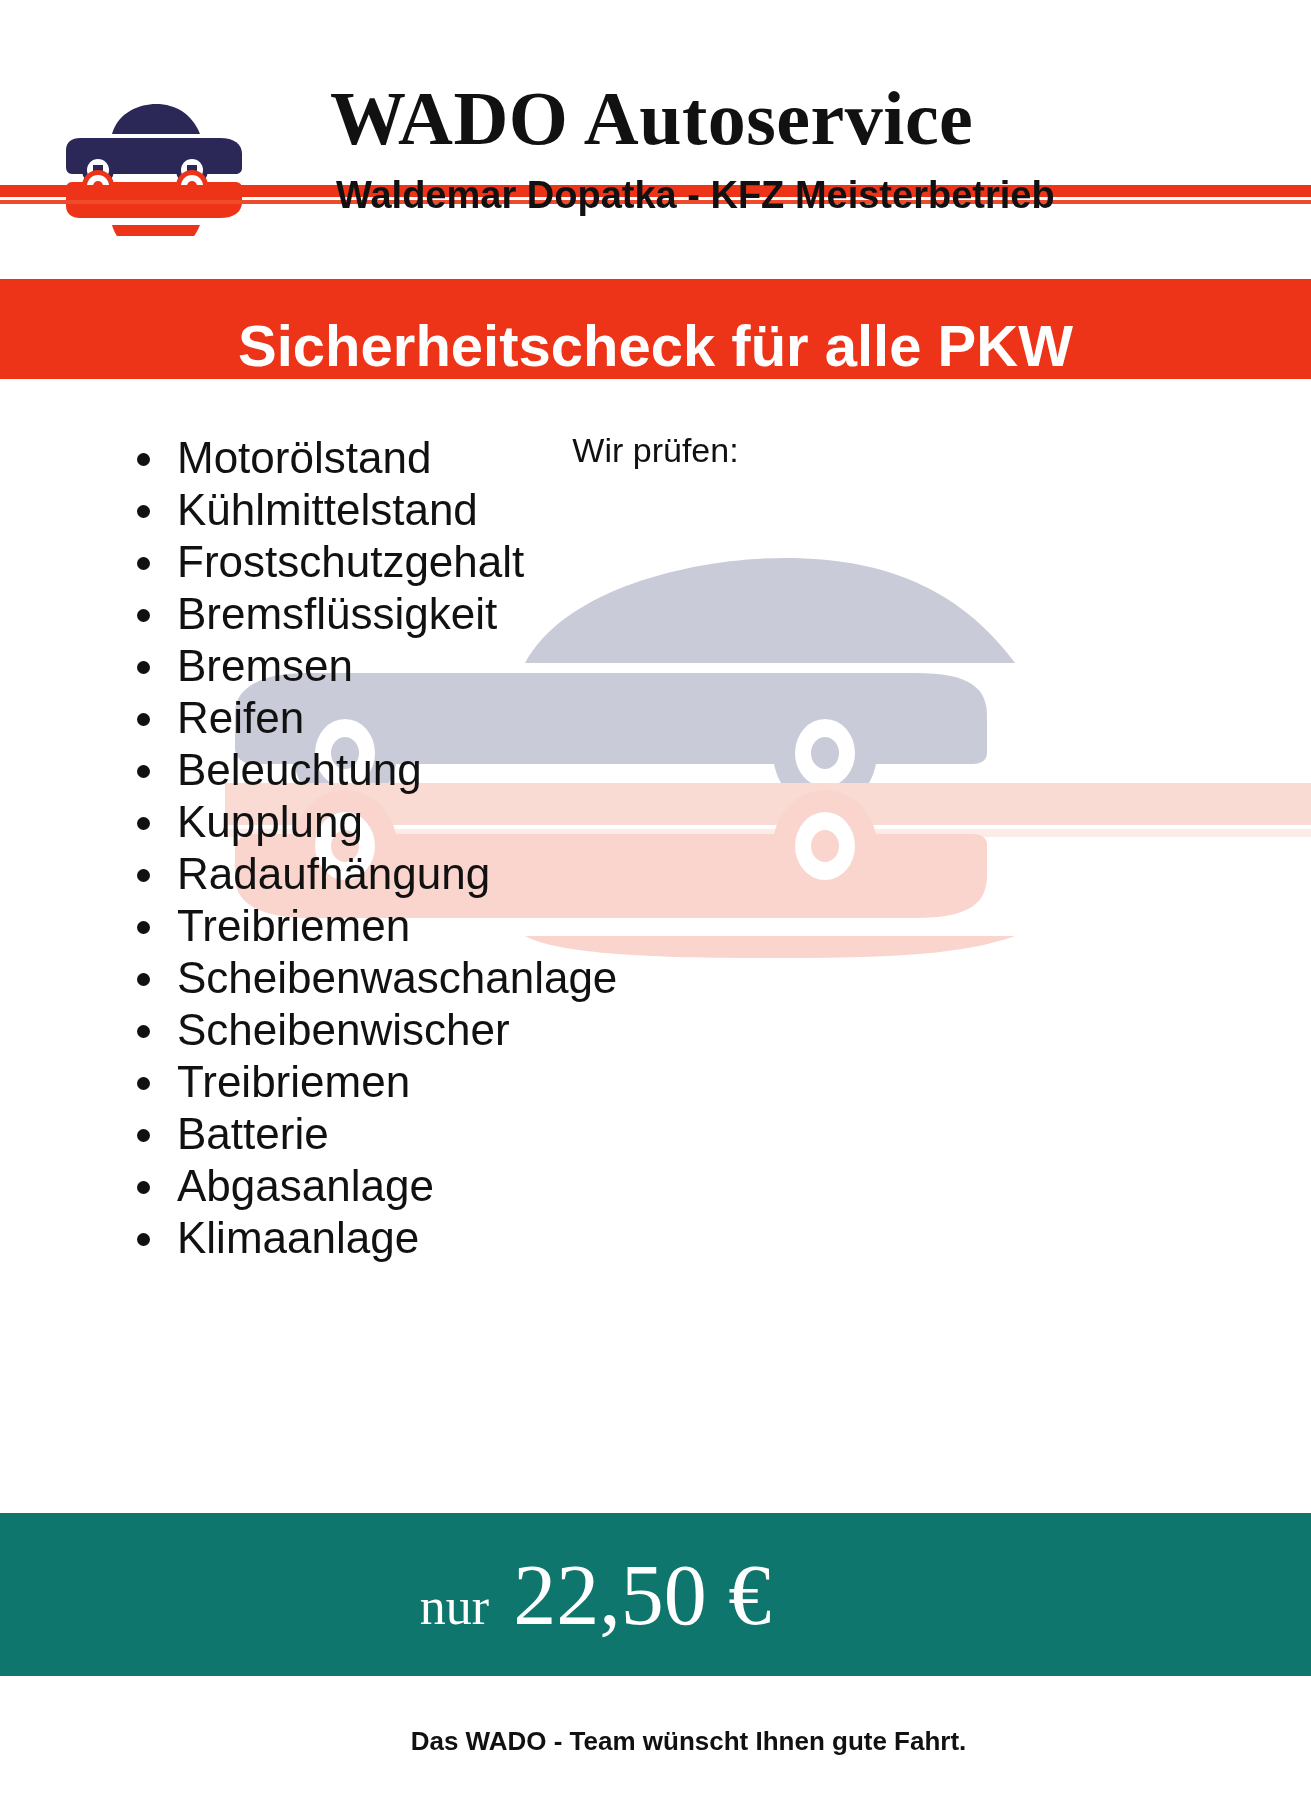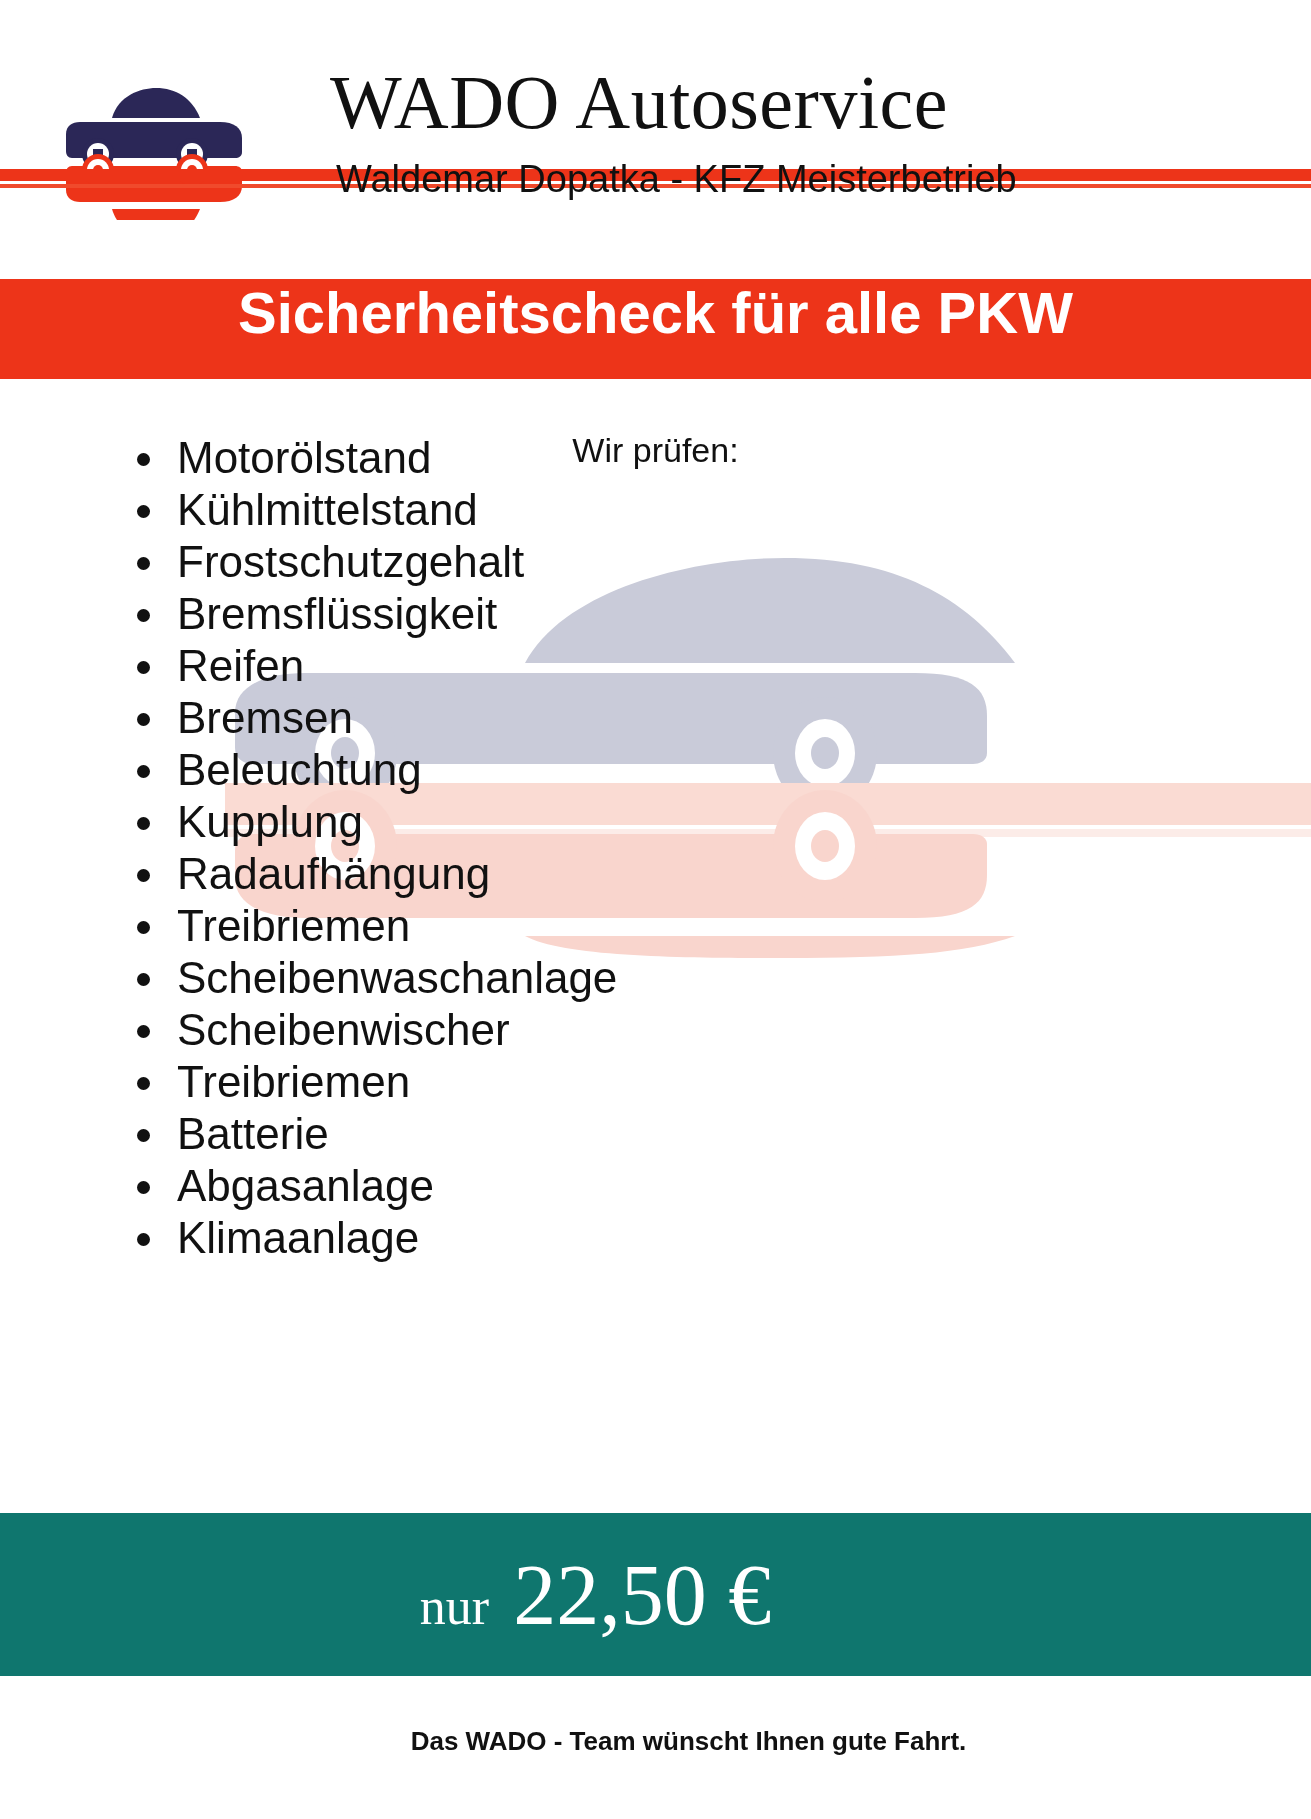--- a/index.html
+++ b/index.html
@@ -11,21 +11,21 @@
   }
   #flyer {
     position:relative;
     width:1311px; height:1819px;
     background:#ffffff;
     overflow:hidden;
   }
 
   
   #header {
-    position:absolute; left:0; top:0; width:1059px; height:262px;
+    position:absolute; left:0; top:16px; width:1059px; height:262px;font-weight:bold;
   }
   
   .hdr-rule {
     position:absolute; left:0; width:1311px; background:#ed3419;
   }
   .hdr-rule.r1 { top:169px;  height:12px; }
   .hdr-rule.r2 { top:184px;  height:4px;  background:#f04a2c; }
 
   
   #logo-mark {
@@ -44,21 +44,21 @@
     position:absolute; left:336px; top:160px;
     font-family:"Liberation Sans", sans-serif;
     font-size:38px; line-height:1.0;
     color:#111111; white-space:nowrap;
   }
 
   
   #title-banner {
     position:absolute; left:0; top:279px; width:1311px; height:100px;
     background:#ed3419;
-    display:flex; align-items:flex-start; justify-content:center;
+    display:flex; align-items:flex-end; justify-content:center;
   }
   #title-banner .txt {
     color:#ffffff; font-size:58px; font-weight:bold;
     letter-spacing:0px; white-space:nowrap;
   }
 
   
   #watermark {
     position:absolute; left:225px; top:548px; width:1086px; height:410px;
     pointer-events:none;
@@ -193,22 +193,22 @@
     </svg>
   </div>
 
   <div id="subhead">Wir prüfen:</div>
 
   <ul id="check-list">
     <li><span class="dot"></span><span>Motorölstand</span></li>
     <li><span class="dot"></span><span>Kühlmittelstand</span></li>
     <li><span class="dot"></span><span>Frostschutzgehalt</span></li>
     <li><span class="dot"></span><span>Bremsflüssigkeit</span></li>
+    <li><span class="dot"></span><span>Bremsen</span></li>
     <li><span class="dot"></span><span>Reifen</span></li>
-    <li><span class="dot"></span><span>Bremsen</span></li>
     <li><span class="dot"></span><span>Beleuchtung</span></li>
     <li><span class="dot"></span><span>Kupplung</span></li>
     <li><span class="dot"></span><span>Radaufhängung</span></li>
     <li><span class="dot"></span><span>Treibriemen</span></li>
     <li><span class="dot"></span><span>Scheibenwaschanlage</span></li>
     <li><span class="dot"></span><span>Scheibenwischer</span></li>
     <li><span class="dot"></span><span>Treibriemen</span></li>
     <li><span class="dot"></span><span>Batterie</span></li>
     <li><span class="dot"></span><span>Abgasanlage</span></li>
     <li><span class="dot"></span><span>Klimaanlage</span></li>

